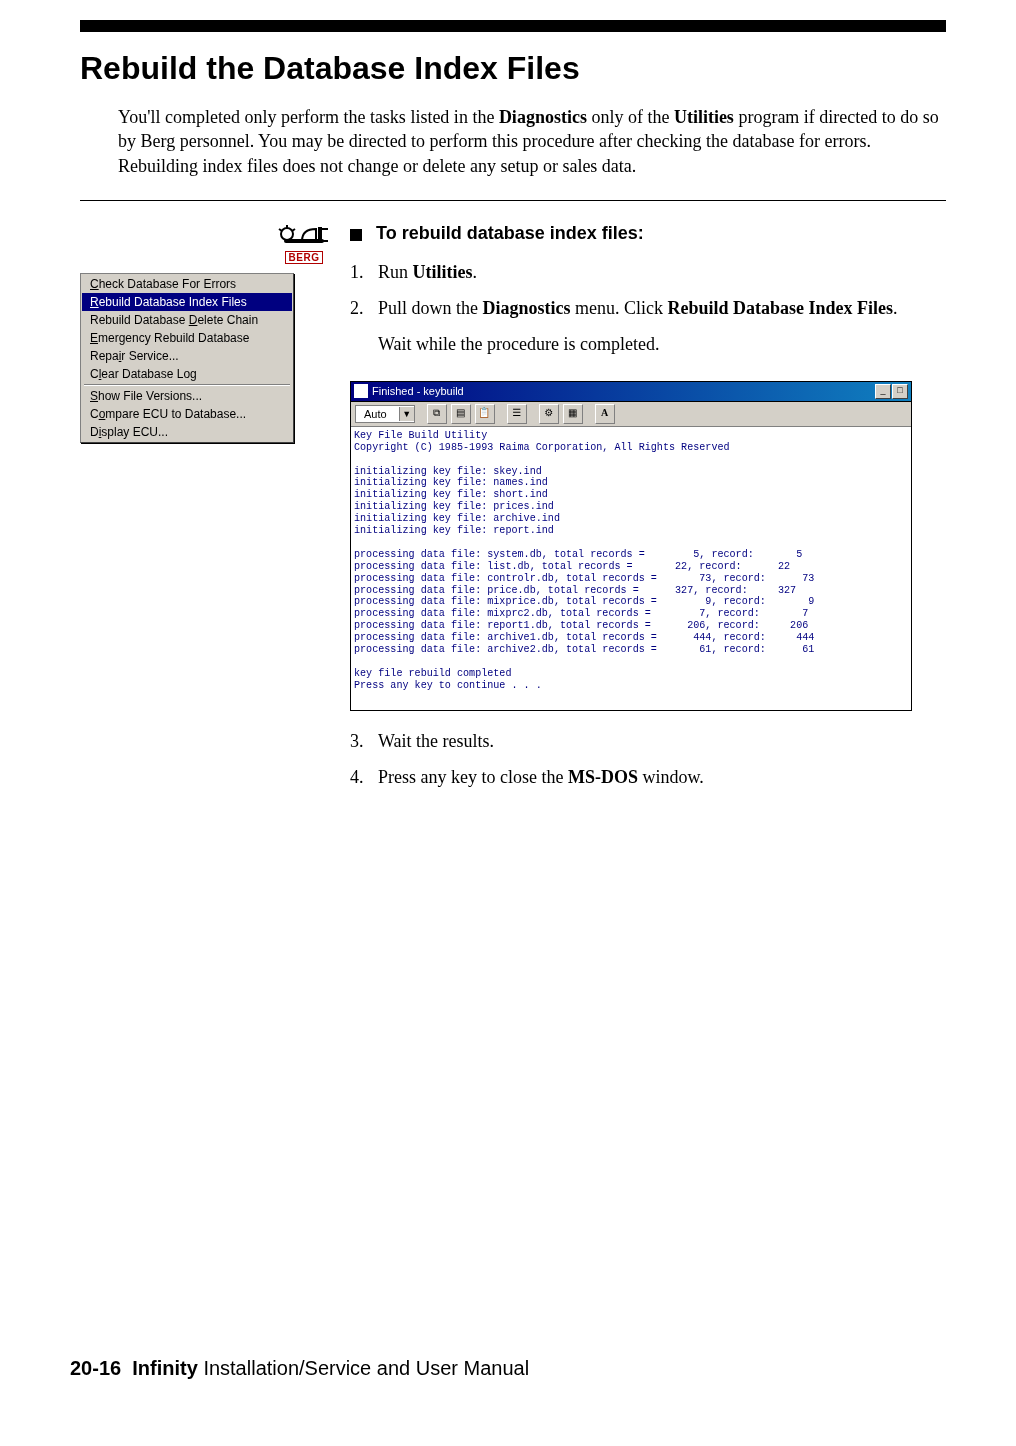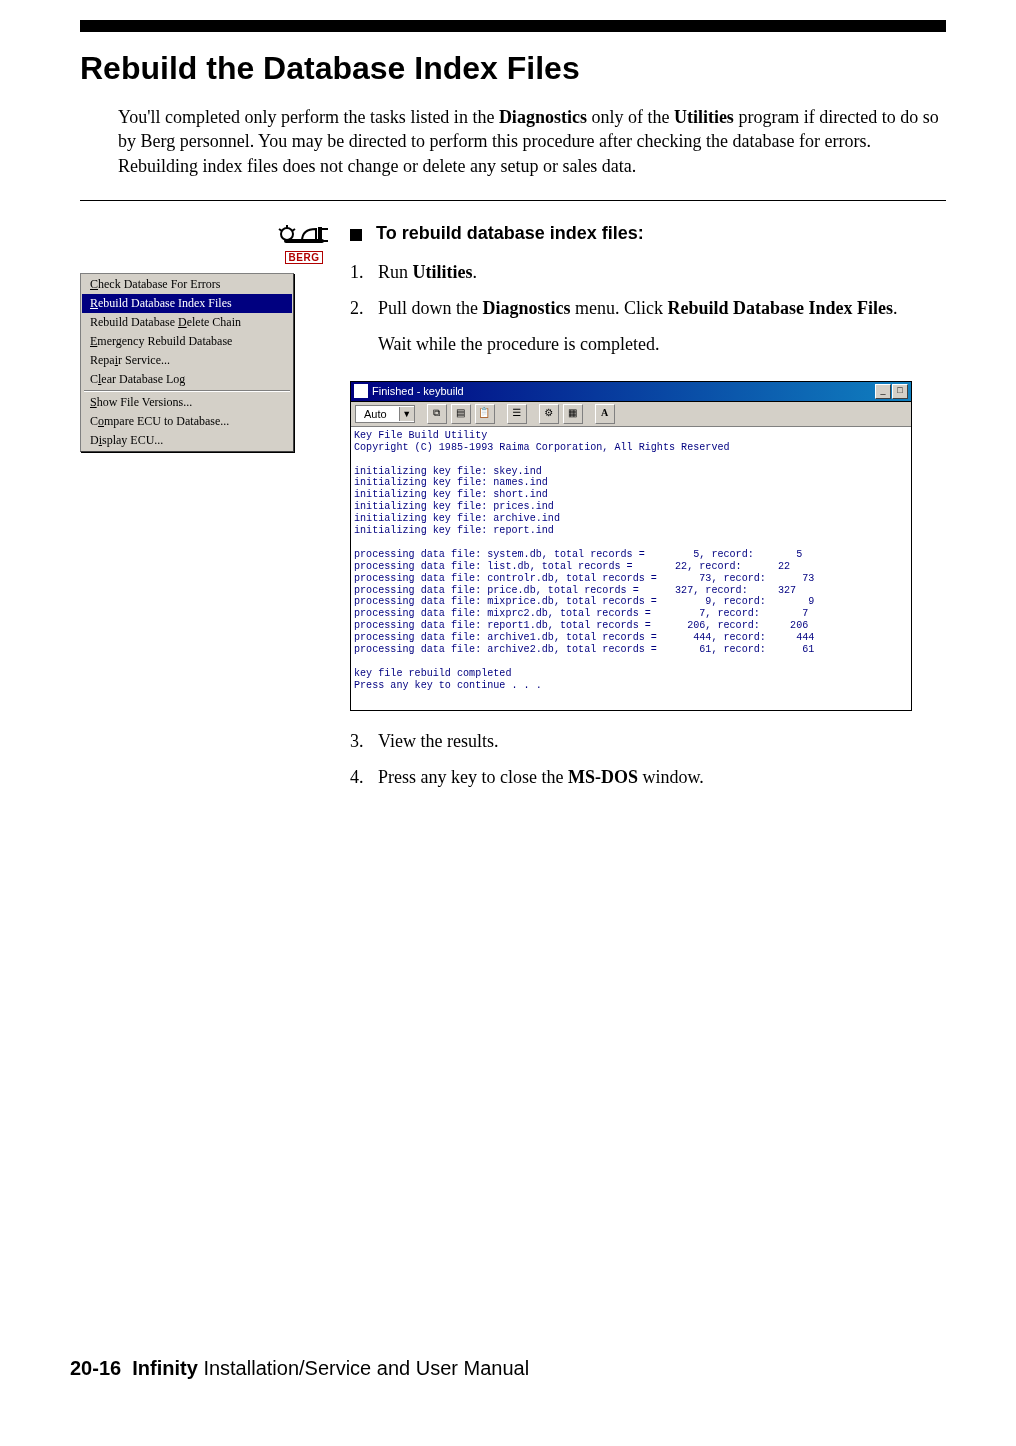--- a/index.html
+++ b/index.html
@@ -67,21 +67,21 @@
     border: 1px solid #b00000;
     color: #b00000;
     font-size: 10px;
     font-weight: bold;
     padding: 0 3px;
     letter-spacing: 0.5px;
   }
   
   .menu {
     width: 210px;
-    font-family: Liberation Serif, serif;
+    font-family: Liberation Sans, sans-serif;
     font-size: 12px;
     background: #d4d0c8;
     border: 1px solid #808080;
     border-right-color: #404040;
     border-bottom-color: #404040;
     box-shadow: 1px 1px 0 #000;
     padding: 1px;
     margin-left: 0;
   }
   .menu-item {
@@ -342,21 +342,21 @@
 processing data file: archive1.db, total records =      444, record:     444
 processing data file: archive2.db, total records =       61, record:      61
 
 key file rebuild completed
 Press any key to continue . . .</div>
       </div>
 
       <ul class="ol">
         <li>
           <span class="num">3.</span>
-          <span class="txt">View the results.</span>
+          <span class="txt">Wait the results.</span>
         </li>
         <li>
           <span class="num">4.</span>
           <span class="txt"><span>Press any key to close the </span><span class="b">MS-DOS</span><span> window.</span></span>
         </li>
       </ul>
 
     </div>
   </div>
 

